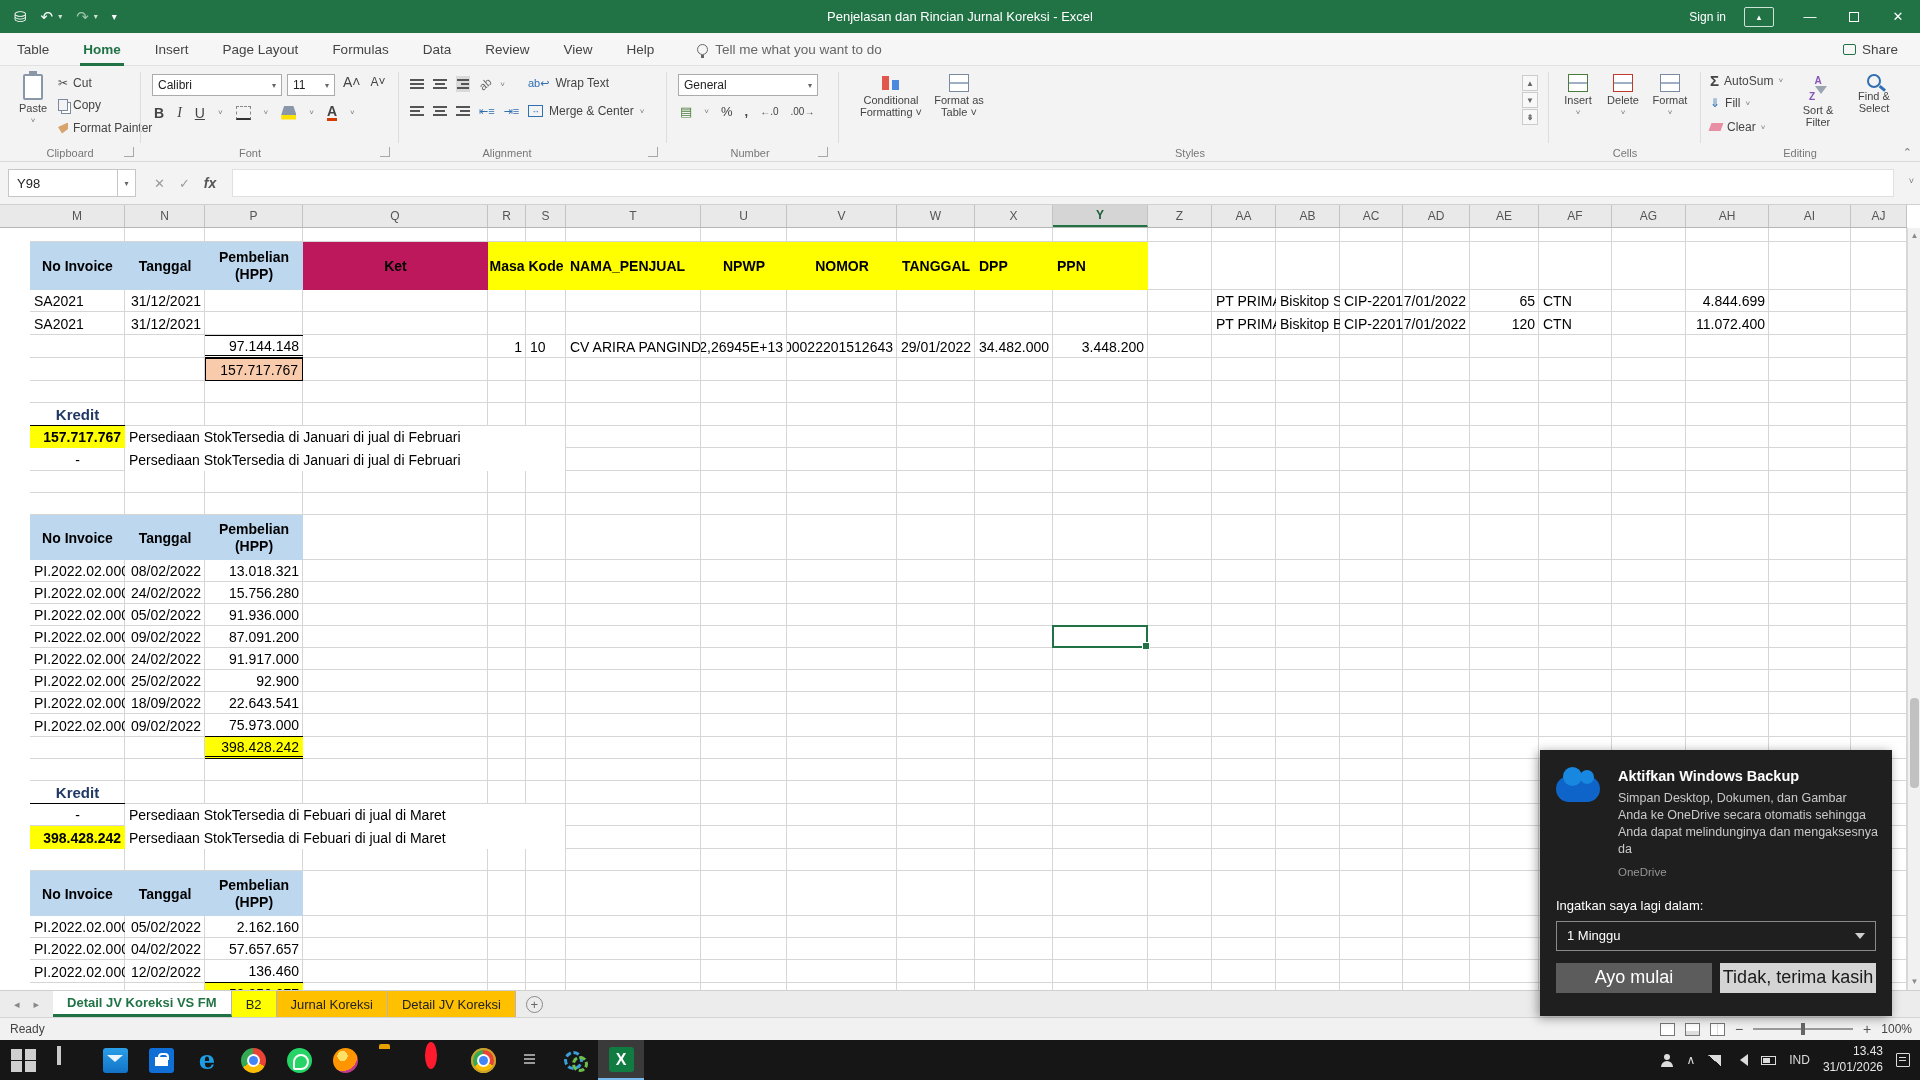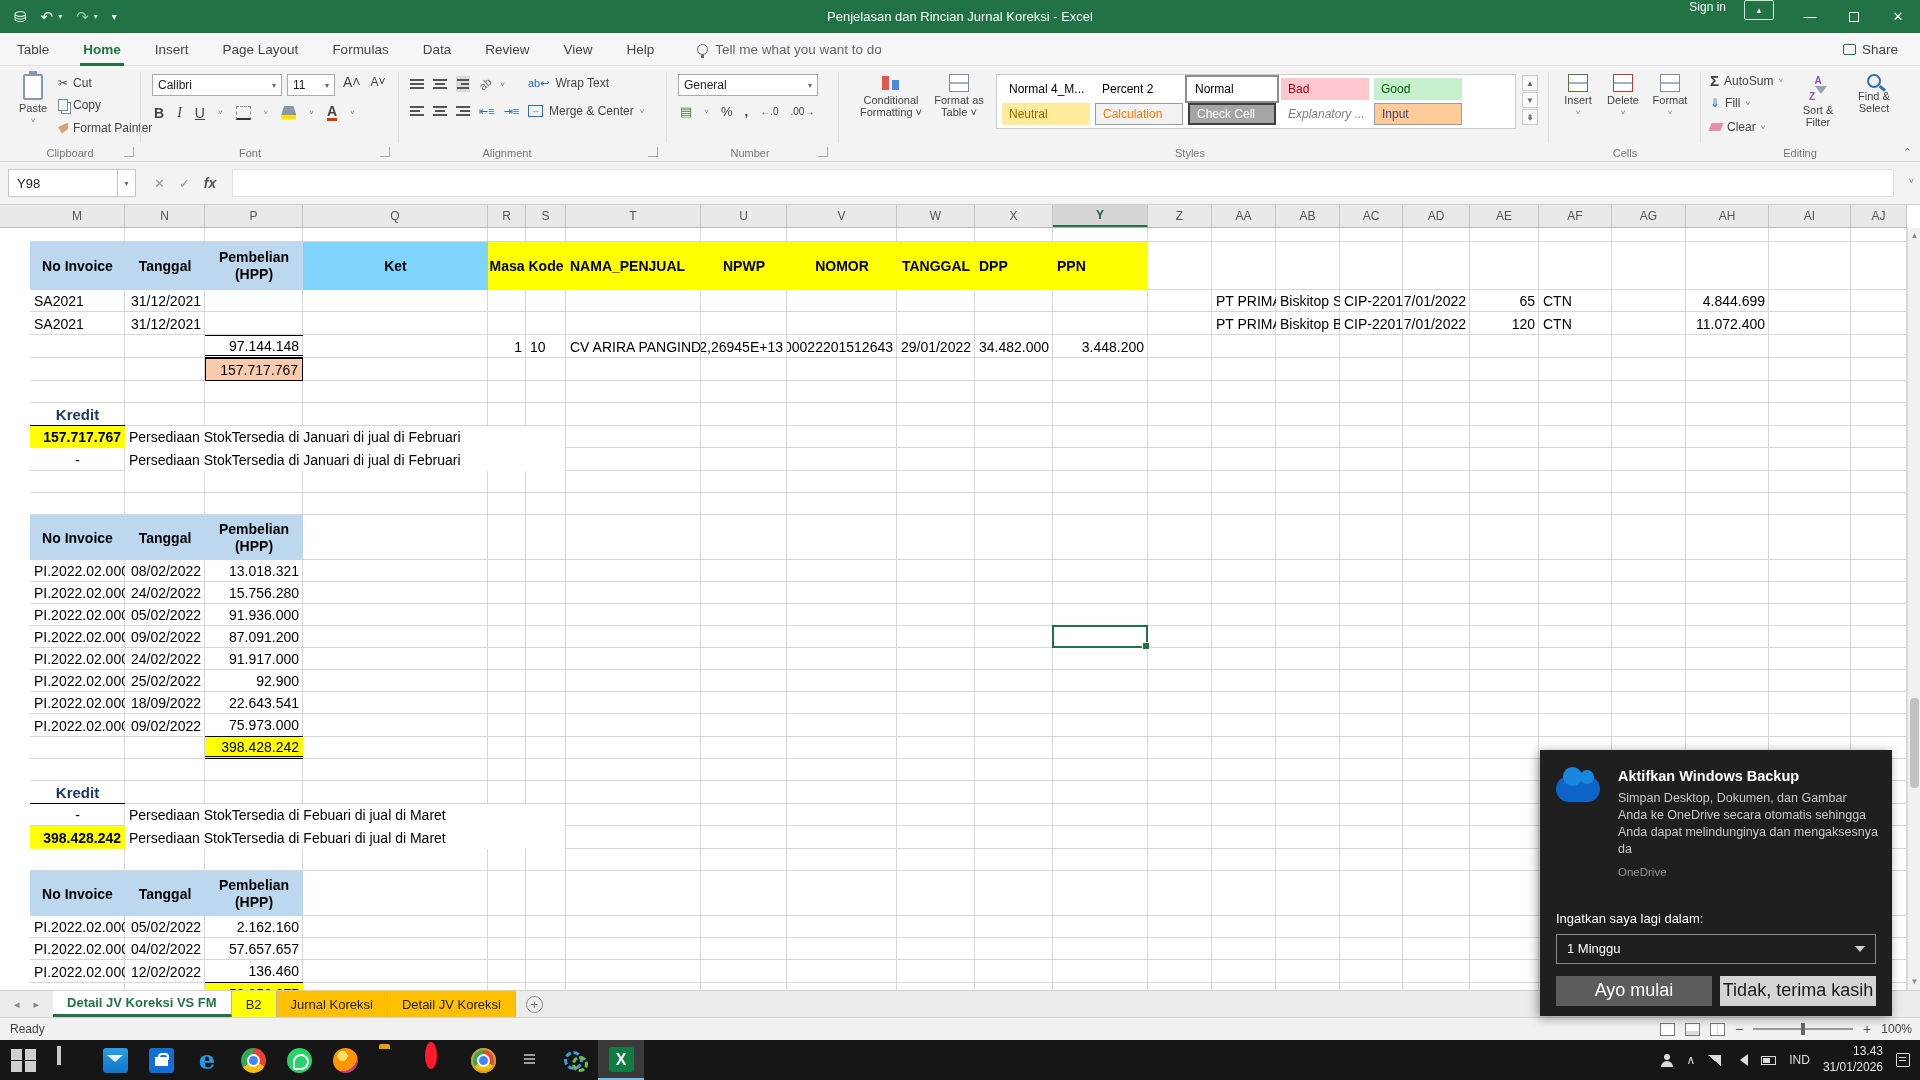--- a/index.html
+++ b/index.html
@@ -6,21 +6,21 @@
   html,body{width:1920px;height:1080px;overflow:hidden}
   body{font-family:"Liberation Sans",sans-serif;background:#fff;position:relative;font-size:13px;color:#333}
 
   
   #titlebar{position:absolute;left:0;top:0;width:1920px;height:33px;background:#217346;color:#fff;display:flex;align-items:center}
   .qat{display:flex;align-items:center;gap:14px;padding-left:14px;width:220px}
   .qat .g{color:#fff;font-size:15px}
   .qat .dim{color:#9fc5ae}
   .qat .dd{font-size:8px;margin-left:-9px;color:#cfe3d7}
   #title-text{position:absolute;left:0;right:0;text-align:center;font-size:13px;color:#fff;pointer-events:none}
-  #tb-right{position:absolute;right:0;top:0;height:33px;display:flex;}
+  #tb-right{position:absolute;right:0;top:0;height:33px;display:flex;align-items:center}
   #signin{font-size:12px;margin-right:18px;color:#fff}
   .winbtn{width:44px;height:33px;display:flex;align-items:center;justify-content:center;font-size:13px;color:#fff}
   .ribopt{width:30px;height:20px;border:1px solid #cfe3d7;border-radius:2px;display:flex;align-items:center;justify-content:center;font-size:9px;margin-right:14px}
   .maxglyph{width:10px;height:10px;border:1px solid #fff}
 
   
   #menubar{position:absolute;left:0;top:33px;width:1920px;height:33px;background:#f6f6f6;border-bottom:1px solid #e1e1e1;display:flex;align-items:center;font-size:13.5px;color:#444}
   .mtab{padding:0 17px;height:33px;display:flex;align-items:center;position:relative}
   .mtab.active{font-weight:700;color:#217346}
   .mtab.active:after{content:"";position:absolute;left:14px;right:14px;bottom:0;height:3px;background:#217346}
@@ -87,21 +87,21 @@
   .colhdr{position:absolute;top:0;height:22px;display:flex;align-items:center;justify-content:center;font-size:12px;color:#555;border-right:1px solid #c3c3c3}
   .colhdr.sel{background:#d5d5d5;border-bottom:2px solid #217346;color:#1d5c38;font-weight:700}
   #row-headers{position:absolute;left:0;top:228px;width:30px;height:762px;background:#e9e9e9;border-right:1px solid #b6b6b6;overflow:hidden}
   .rowhdr{position:absolute;left:0;width:29px;text-align:right;padding-right:4px;font-size:12px;color:#555;border-bottom:1px solid #c3c3c3}
   .rowhdr.sel{background:#d5d5d5;border-right:2px solid #217346;color:#1d5c38;font-weight:700}
   #cells{position:absolute;left:0;top:228px;width:1907px;height:762px;background:#fff;overflow:hidden}
   .vline{position:absolute;top:0;height:762px;width:1px;background:#d6d6d6}
   .hline{position:absolute;left:30px;width:1877px;height:1px;background:#d6d6d6}
   .cell{position:absolute;display:flex;align-items:center;padding:0 4px;font-size:14px;color:#000;white-space:nowrap;overflow:hidden;z-index:2;font-family:"Liberation Sans",sans-serif}
   .cell.r{justify-content:flex-end}.cell.c{justify-content:center}.cell.b{font-weight:700}
-  .cell.hb{background:#BDD7EE}.cell.hg{background:#7dd3fc}.cell.hy{background:#FFFF00}
+  .cell.hb{background:#BDD7EE}.cell.hg{background:#be185d}.cell.hy{background:#FFFF00}
   .cell.yel{background:#FFFF00}.cell.tan{background:#F8CBAD}
   .cell.navy{color:#1F3864;font-size:15px}
   .cell.bt{border-top:1px solid #000}.cell.bb{border-bottom:1px solid #000}
   .cell.bbd{border-bottom:3px double #000}.cell.box{border:1px solid #000}
   .cell.pre{white-space:pre-line;text-align:center;line-height:1.2;justify-content:center}
   .cell.ovf{overflow:visible;background:#fff;z-index:3}
   #selbox{position:absolute;border:2px solid #217346;background:#fff;z-index:4}
   #selbox:after{content:"";position:absolute;right:-4px;bottom:-4px;width:6px;height:6px;background:#217346;border:1px solid #fff}
 
   
@@ -173,21 +173,21 @@
   .tray-notif:after{content:"";position:absolute;left:2px;top:3px;width:7px;height:5px;background:linear-gradient(#dcdcdc 1.5px,transparent 1.5px) 0 0/7px 3px}
 
   
   #notif{position:absolute;left:1540px;top:750px;width:352px;height:266px;background:#1f1f1f;color:#fff;z-index:10;box-shadow:-2px 2px 10px rgba(0,0,0,.4);padding:18px 16px}
   #notif .cloud{position:absolute;left:16px;top:26px;width:44px;height:26px;background:#0e64c8;border-radius:13px}
   #notif .cloud:before{content:"";position:absolute;left:7px;top:-9px;width:19px;height:19px;background:#1787e0;border-radius:50%}
   #notif .cloud:after{content:"";position:absolute;right:6px;top:-6px;width:14px;height:14px;background:#1787e0;border-radius:50%}
   #notif-title{margin-left:62px;font-size:14.5px;font-weight:700;color:#fff}
   #notif-body{margin-left:62px;margin-top:6px;font-size:12.5px;color:#c9c9c9;line-height:1.35;width:260px}
   #notif-app{margin-left:62px;margin-top:8px;font-size:11.5px;color:#969696}
-  #notif-remind{margin-top:33px;font-size:13px;color:#fff}
+  #notif-remind{margin-top:20px;font-size:13px;color:#fff}
   #notif-select{margin-top:8px;height:30px;border:1px solid #8a8a8a;background:#1f1f1f;color:#fff;display:flex;align-items:center;justify-content:space-between;padding:0 10px;font-size:13px}
   #notif-select .car{width:0;height:0;border:5px solid transparent;border-top:6px solid #cfcfcf;margin-top:5px}
   #notif-btns{display:flex;gap:8px;margin-top:12px}
   .nbtn{flex:1;height:30px;display:flex;align-items:center;justify-content:center;font-size:18px}
   .nbtn.primary{background:#5c5c5c;color:#fff}
   .nbtn.secondary{background:#d4d4d4;color:#1a1a1a}
 </style>
 </head>
 <body>
 
@@ -350,32 +350,20 @@
   <div class="launcher" style="left:818px"></div>
   <div class="gdiv" style="left:838px"></div>
 
   <div class="rbtn" style="left:852px;top:8px;width:78px">
       <span class="cf-ic"></span>
       <span>Conditional Formatting ˅</span>
     </div>
   <div class="rbtn" style="left:928px;top:8px;width:62px">
       <span class="grid9"></span>
       <span>Format as Table ˅</span>
-    </div>
-  <div class="sty-gal" style="left:996px;top:8px" id="style-gallery">
-      <div class="st ">Normal 4_M...</div>
-      <div class="st ">Percent 2</div>
-      <div class="st normalsel">Normal</div>
-      <div class="st bad">Bad</div>
-      <div class="st good">Good</div>
-      <div class="st neutral">Neutral</div>
-      <div class="st calc">Calculation</div>
-      <div class="st check">Check Cell</div>
-      <div class="st expl">Explanatory ...</div>
-      <div class="st input">Input</div>
     </div>
   <div class="galarr" style="left:1522px;top:9px">
       <b>▲</b>
       <b>▼</b>
       <b>⇟</b>
     </div>
   <div class="glabel" style="left:1140px;width:100px">Styles</div>
   <div class="gdiv" style="left:1548px"></div>
 
   <div class="rbtn" style="left:1558px;top:8px;width:40px">

